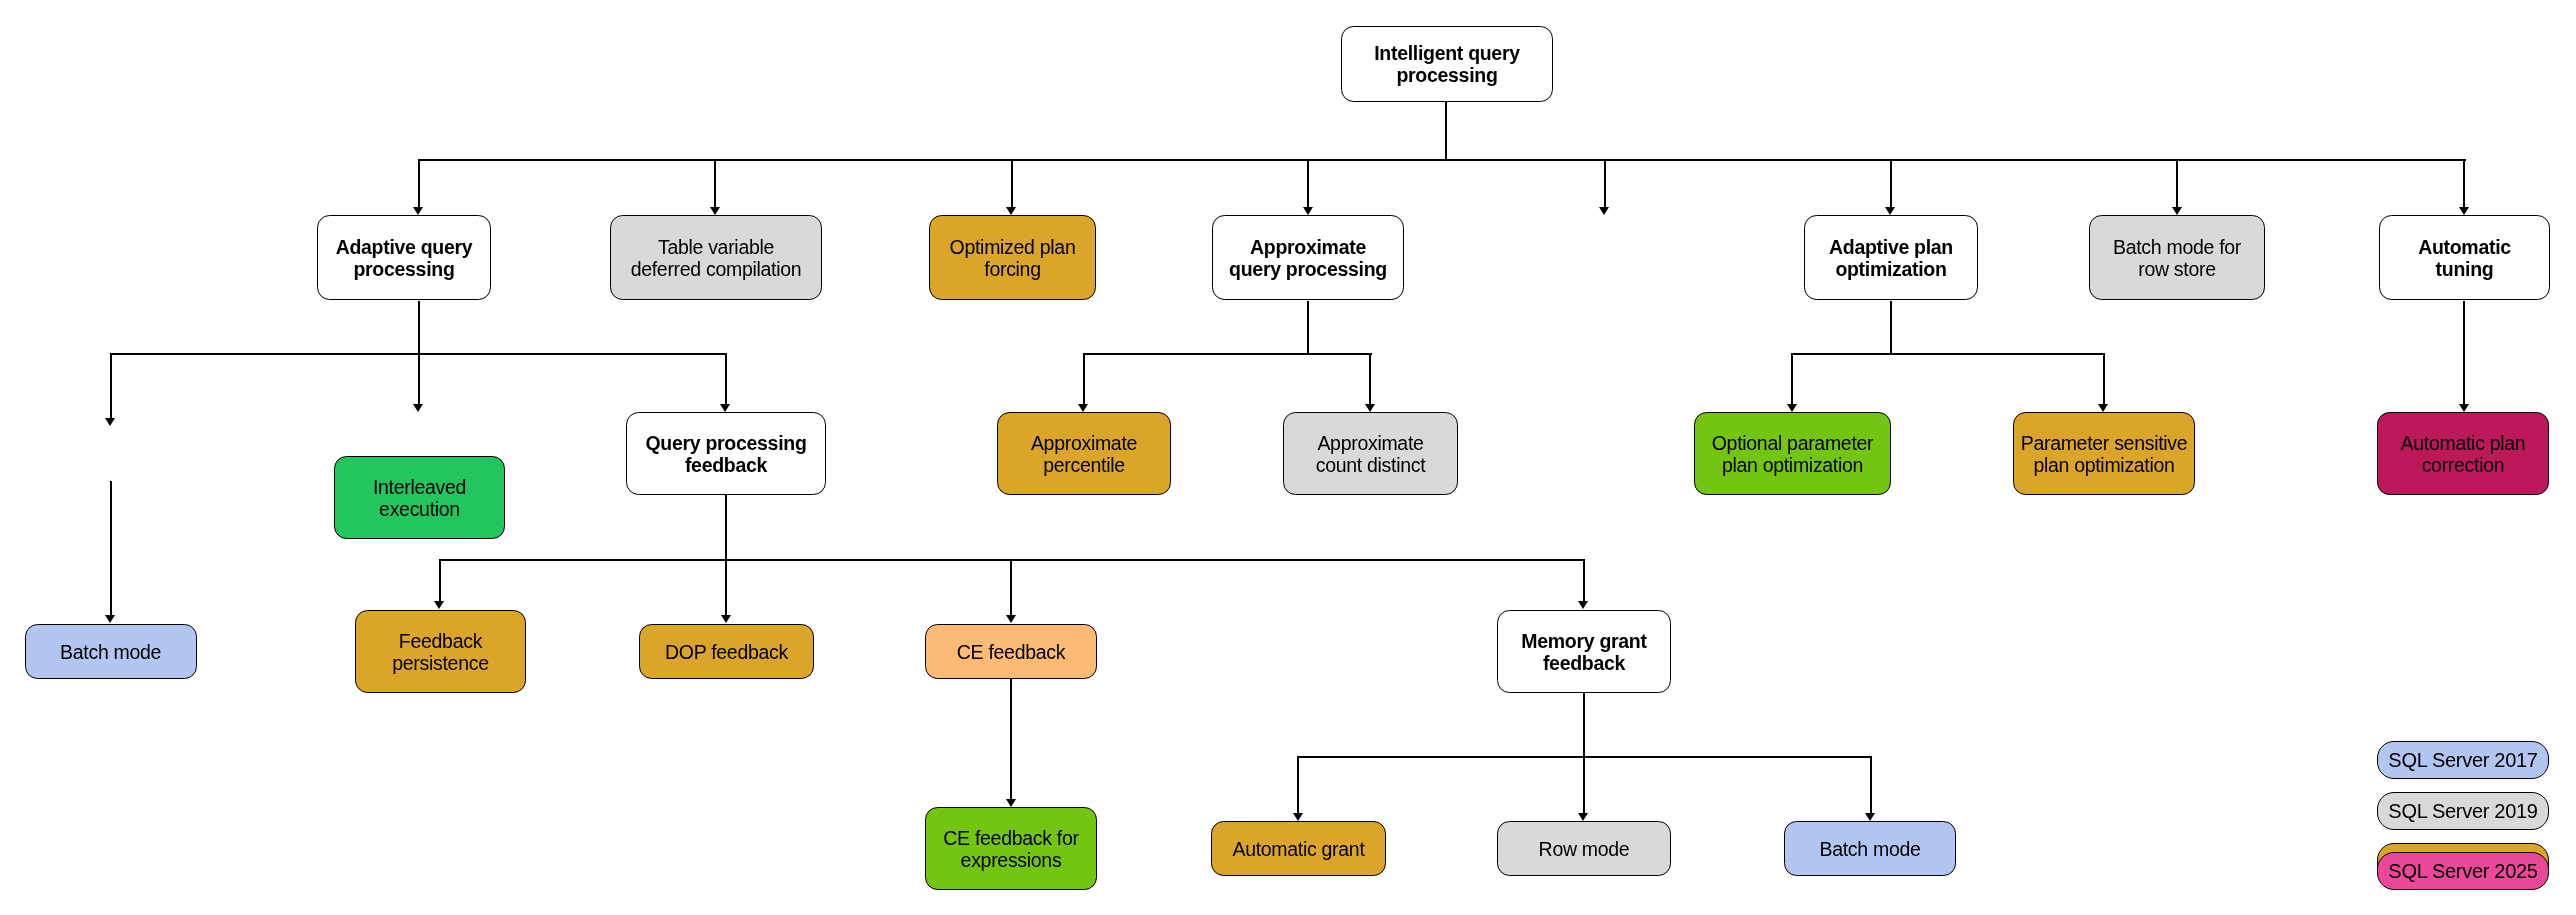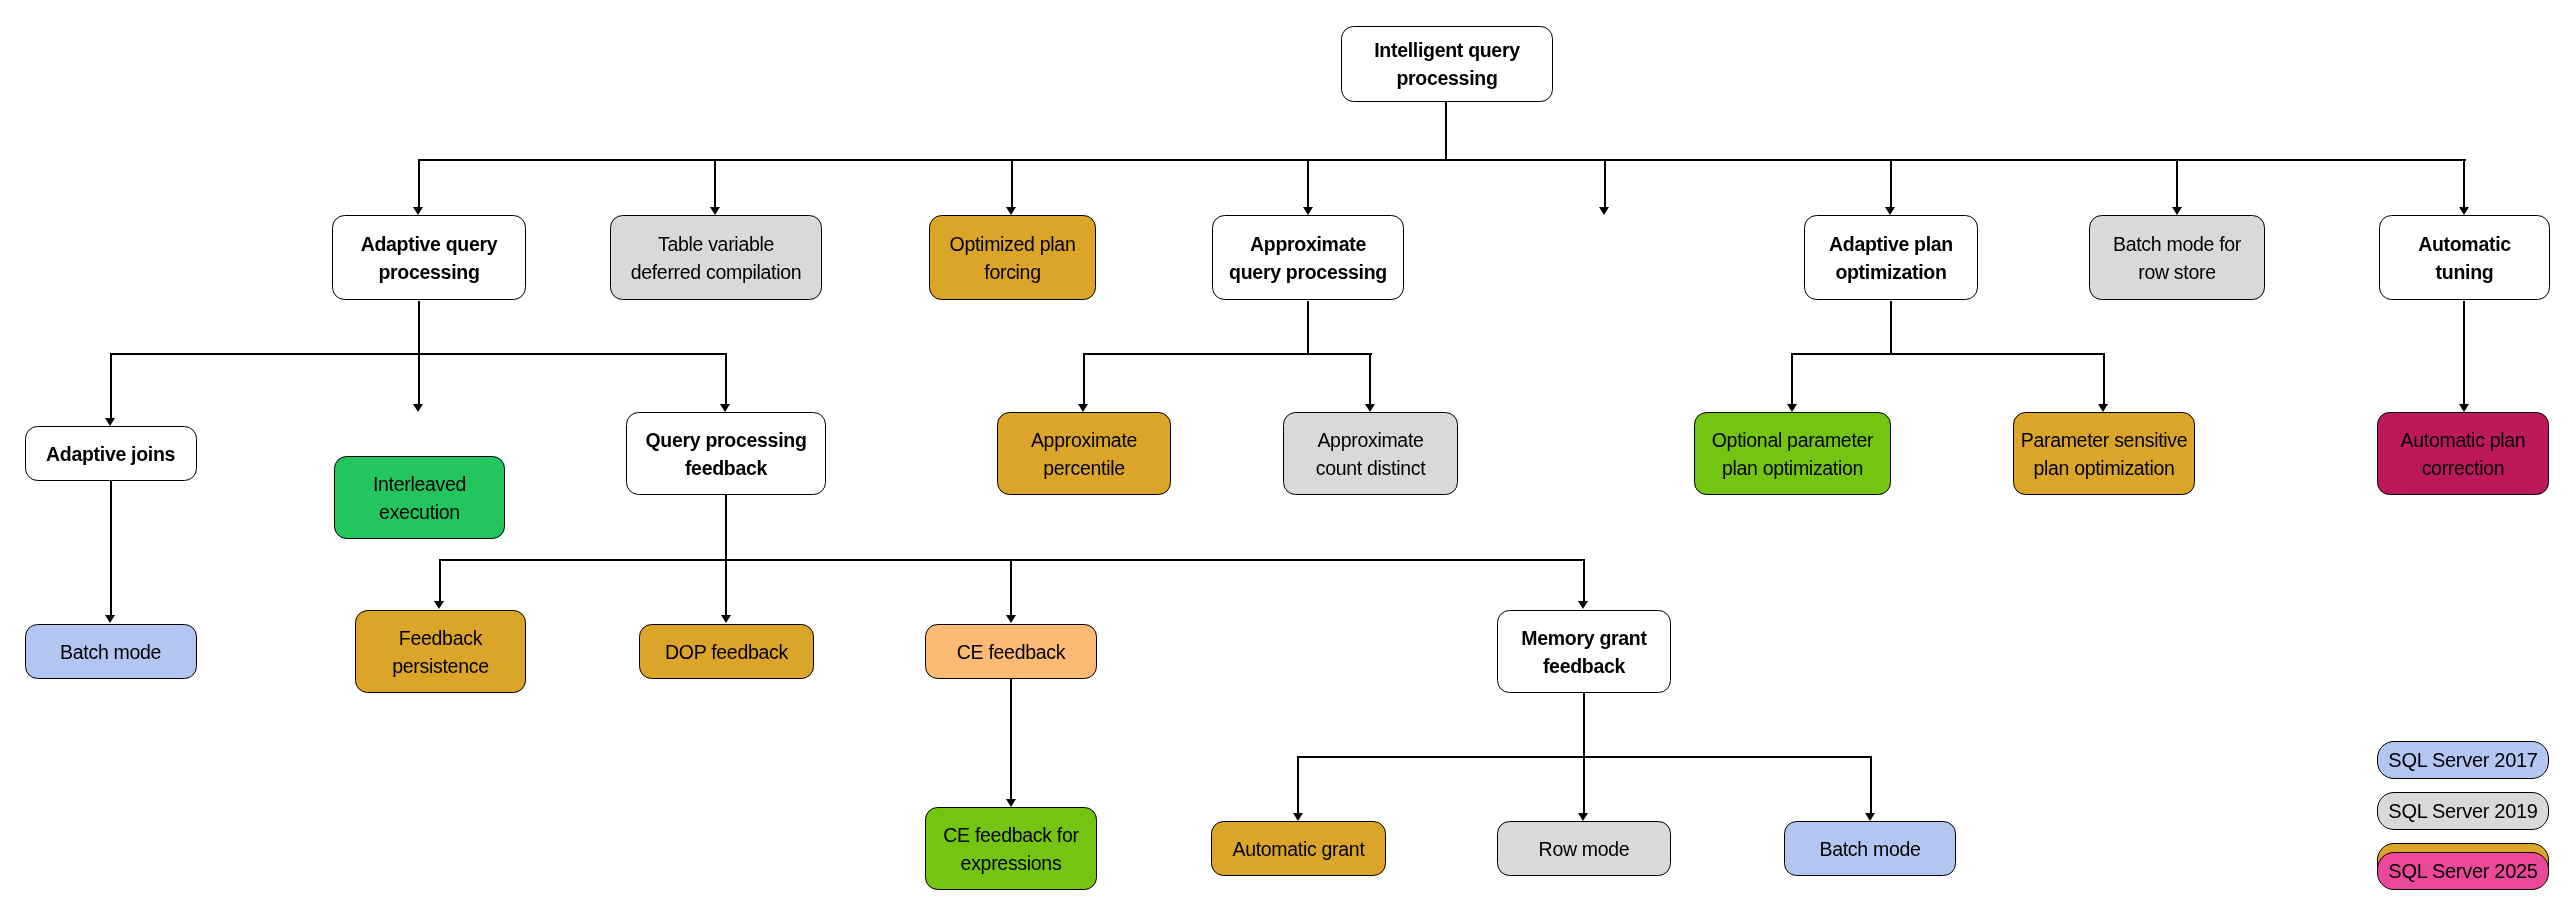--- a/index.html
+++ b/index.html
@@ -4,21 +4,21 @@
 <style>
   html,body { margin:0; padding:0; background:#ffffff; }
   .canvas {
     position:relative; width:2576px; height:916px; background:#ffffff;
     font-family:"Liberation Sans", sans-serif; overflow:hidden; color:#000;
   }
   .node {
     position:absolute; box-sizing:border-box;
     border:1.7px solid #000; border-radius:12.6px; background:#fff;
     display:flex; align-items:center; justify-content:center;
-    text-align:center; font-size:19.5px; line-height:28px; letter-spacing:-0.3px;
+    text-align:center; font-size:19.5px; line-height:22px; letter-spacing:-0.3px;
     white-space:pre-line; padding:0 2px;
   }
   .node.bold { font-weight:700; }
   .vline { position:absolute; width:1.7px; background:#000; }
   .hline { position:absolute; height:1.7px; background:#000; }
   .arrow {
     position:absolute; width:0; height:0;
     border-left:5.7px solid transparent; border-right:5.7px solid transparent;
     border-top:8.6px solid #000;
   }
@@ -102,36 +102,35 @@
   <div class="vline" style="left:1297px;top:756px;height:58px;"></div>
   <div class="arrow" style="left:1293px;top:813px;"></div>
   <div class="vline" style="left:1583px;top:756px;height:58px;"></div>
   <div class="arrow" style="left:1578px;top:813px;"></div>
   <div class="vline" style="left:1870px;top:756px;height:58px;"></div>
   <div class="arrow" style="left:1865px;top:813px;"></div>
 
   <div class="node bold" style="left: 1341px; top: 26px; width: 212px; height: 76px; background-color: rgb(255, 255, 255);">Intelligent query
 processing</div>
 
-  <div class="node bold" style="left: 332px; top: 215px; width: 194px; height: 85px; background-color: rgb(255, 255, 255);">Adaptive query
+  <div class="node bold" style="left: 317px; top: 215px; width: 174px; height: 85px; background-color: rgb(255, 255, 255);">Adaptive query
 processing</div>
   <div class="node" style="left: 610px; top: 215px; width: 212px; height: 85px; background-color: rgb(217, 217, 217);">Table variable
 deferred compilation</div>
   <div class="node" style="left: 929px; top: 215px; width: 167px; height: 85px; background-color: rgb(219, 165, 42);">Optimized plan
 forcing</div>
   <div class="node bold" style="left: 1212px; top: 215px; width: 192px; height: 85px; background-color: rgb(255, 255, 255);">Approximate
 query processing</div>
   <div class="node bold" style="left: 1804px; top: 215px; width: 174px; height: 85px; background-color: rgb(255, 255, 255);">Adaptive plan
 optimization</div>
   <div class="node" style="left: 2089px; top: 215px; width: 176px; height: 85px; background-color: rgb(217, 217, 217);">Batch mode for
 row store</div>
   <div class="node bold" style="left: 2379px; top: 215px; width: 171px; height: 85px; background-color: rgb(255, 255, 255);">Automatic
 tuning</div>
 
-  <div class="node bold" style="left: 24.6px; top: 426px; width: 172px; height: 55px; background-color: rgb(255, 255, 255);">Adaptive joins</div>
   <div class="node" style="left: 334px; top: 412px; width: 171px; height: 83px; background-color: #22c55e; margin-top: 44px;">Interleaved
 execution</div>
   <div class="node bold" style="left: 626px; top: 412px; width: 200px; height: 83px; background-color: rgb(255, 255, 255);">Query processing
 feedback</div>
   <div class="node" style="left: 997px; top: 412px; width: 174px; height: 83px; background-color: rgb(219, 165, 42);">Approximate
 percentile</div>
   <div class="node" style="left: 1283px; top: 412px; width: 175px; height: 83px; background-color: rgb(217, 217, 217);">Approximate
 count distinct</div>
   <div class="node" style="left: 1694px; top: 412px; width: 197px; height: 83px; background-color: rgb(115, 197, 18);">Optional parameter
 plan optimization</div>

